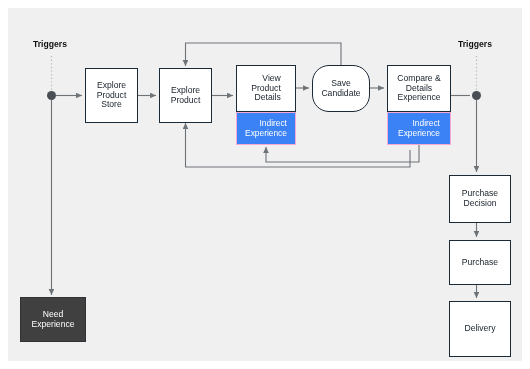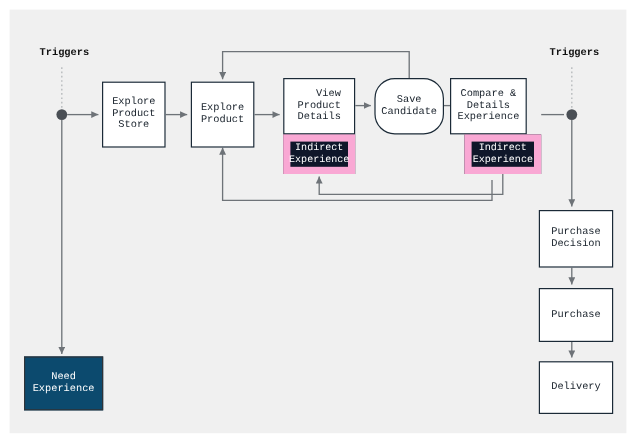--- a/index.html
+++ b/index.html
@@ -5,21 +5,21 @@
   html, body {
     margin: 0;
     padding: 0;
     background: #ffffff;
   }
   #canvas {
     position: relative;
     width: 530px;
     height: 369px;
     background: #ffffff;
-    font-family: Liberation Mono, monospace;
+    font-family: Liberation Sans, sans-serif;
     overflow: hidden;
   }
   #plot {
     position: absolute;
     left: 8px;
     top: 8px;
     width: 514px;
     height: 353px;
     background: #f0f0f0;
   }
@@ -40,27 +40,28 @@
     text-align: center;
     line-height: 1.12;
   }
   .node-light {
     background: #ffffff;
     border: 1px solid #1b2a37;
     color: #17202a;
     font-size: 8.6px;
   }
   .node-dark {
-    background: #0f172a;
-    border: 6px solid #f9a8d4;
+    background: #3b82f6;
+    border: 1px solid #f9a8d4;
     color: #ffffff;
     font-size: 8.4px;
+    text-align: right;
   }
   .node-need {
-    background: #0c4a6e;
+    background: #404040;
     border: 1px solid #2f3338;
     color: #ffffff;
     font-size: 8.6px;
   }
   .trig-label {
     position: absolute;
     font-size: 8.6px;
     font-weight: bold;
     color: #111111;
     white-space: nowrap;
@@ -149,21 +150,21 @@
     </div>
   </div>
 
   <div class="node node-light" style="left:312px; top:65px; width:58px; height:47px;border-radius:17px;">
     <div>
       <div>Save</div>
       <div>Candidate</div>
     </div>
   </div>
 
-  <div class="node node-light" style="left:375px; top:65px; width:64px; height:47px;">
+  <div class="node node-light" style="left:387px; top:65px; width:64px; height:47px;">
     <div>
       <div>Compare &amp;</div>
       <div>Details</div>
       <div>Experience</div>
     </div>
   </div>
 
   <div class="node node-dark" style="left:387px; top:112px; width:64px; height:33px;">
     <div>
       <div>Indirect</div>
@@ -177,21 +178,21 @@
       <div>Decision</div>
     </div>
   </div>
 
   <div class="node node-light" style="left:449px; top:240px; width:62px; height:45px;">
     <div>
       <div>Purchase</div>
     </div>
   </div>
 
-  <div class="node node-light" style="left:449px; top:301px; width:62px; height:44px;">
+  <div class="node node-light" style="left:449px; top:301px; width:62px; height:56px;">
     <div>
       <div>Delivery</div>
     </div>
   </div>
 
   <div class="node node-need" style="left:20px; top:297px; width:66px; height:45px;">
     <div>
       <div>Need</div>
       <div>Experience</div>
     </div>

